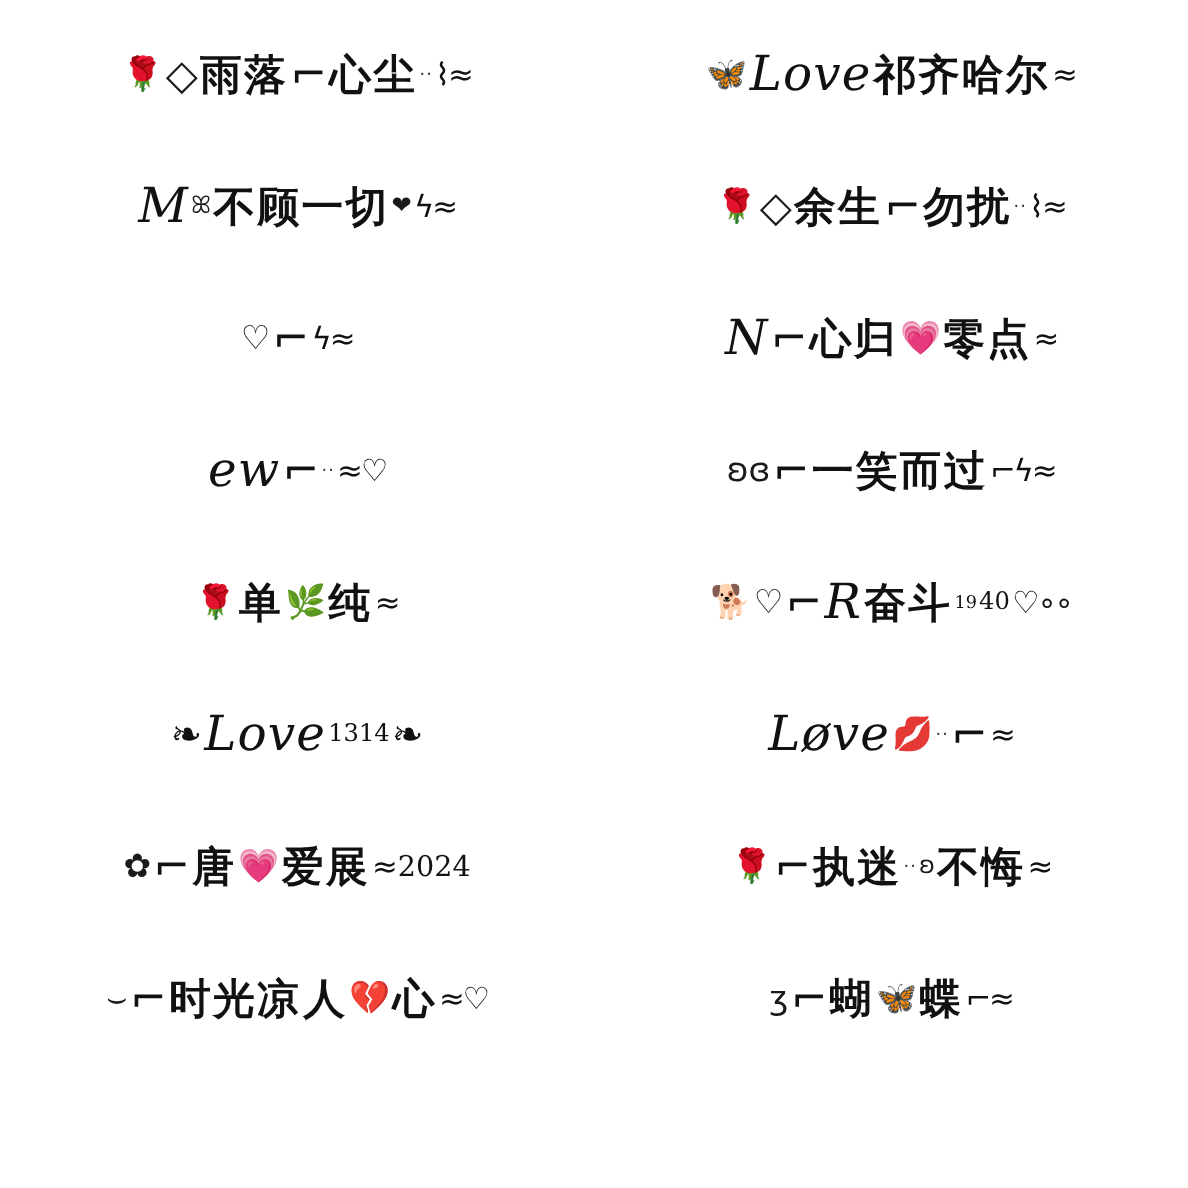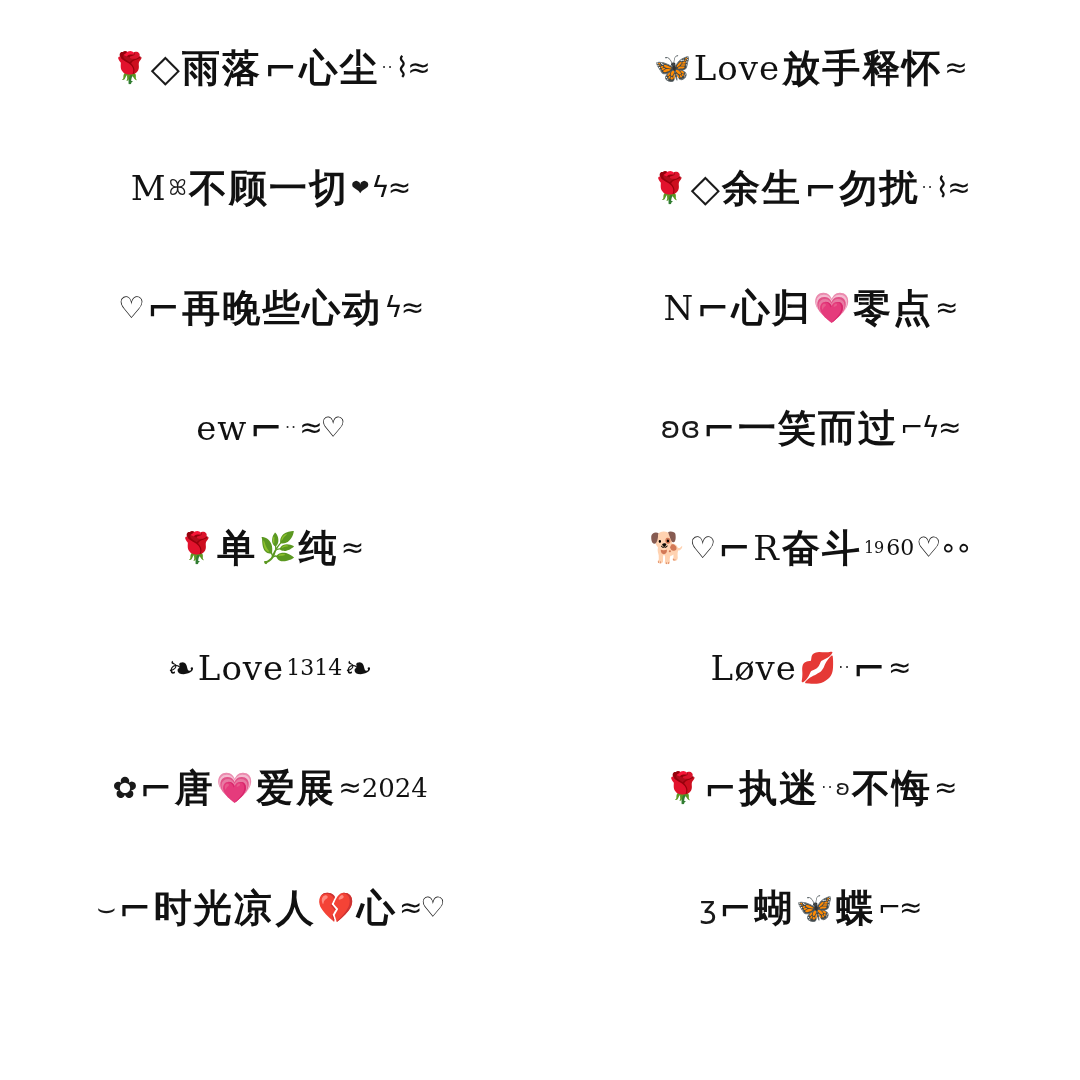--- a/index.html
+++ b/index.html
@@ -44,21 +44,22 @@
   .orn {
     font-family: "DejaVu Sans", sans-serif;
     font-size: 30px;
     line-height: 1;
     color: #1a1a1a;
   }
   .orn.sm { font-size: 22px; }
   .orn.lg { font-size: 38px; }
   .script {
     font-family: "DejaVu Serif", serif;
-    font-size: 34px;
+    font-style: italic;
+    font-size: 44px;
     letter-spacing: 1px;
   }
   .han {
     font-family: "DejaVu Sans", sans-serif;
     font-weight: 700;
     font-size: 38px;
     letter-spacing: 2px;
   }
   .emj {
     font-family: "DejaVu Sans", sans-serif;
@@ -112,21 +113,21 @@
       <span class="han">心尘</span>
       <span class="dots">··</span>
       <span class="tail">⌇≈</span>
     </span>
   </div>
 
   <div class="cell">
     <span class="nick">
       <span class="emj bfly">🦋</span>
       <span class="script">Love</span>
-      <span class="han">放手释怀</span>
+      <span class="han">祁齐哈尔</span>
       <span class="tail">≈</span>
     </span>
   </div>
 
   <div class="cell">
     <span class="nick">
       <span class="script">M</span>
       <span class="orn sm">ꕤ</span>
       <span class="han">不顾一切</span>
       <span class="orn sm">❤</span>
@@ -143,21 +144,20 @@
       <span class="han">勿扰</span>
       <span class="dots">··</span>
       <span class="tail">⌇≈</span>
     </span>
   </div>
 
   <div class="cell">
     <span class="nick">
       <span class="orn">♡</span>
       <span class="hook">⌐</span>
-      <span class="han">再晚些心动</span>
       <span class="tail">ϟ≈</span>
     </span>
   </div>
 
   <div class="cell">
     <span class="nick">
       <span class="script">N</span>
       <span class="hook">⌐</span>
       <span class="han">心归</span>
       <span class="emj pinkheart">💗</span>
@@ -195,21 +195,21 @@
   </div>
 
   <div class="cell">
     <span class="nick">
       <span class="emj dog">🐕</span>
       <span class="orn">♡</span>
       <span class="hook">⌐</span>
       <span class="script">R</span>
       <span class="han">奋斗</span>
       <span class="num small">19</span>
-      <span class="num">60</span>
+      <span class="num">40</span>
       <span class="tail">♡∘∘</span>
     </span>
   </div>
 
   <div class="cell">
     <span class="nick">
       <span class="curl">❧</span>
       <span class="script">Love</span>
       <span class="num">1314</span>
       <span class="curl">❧</span>

